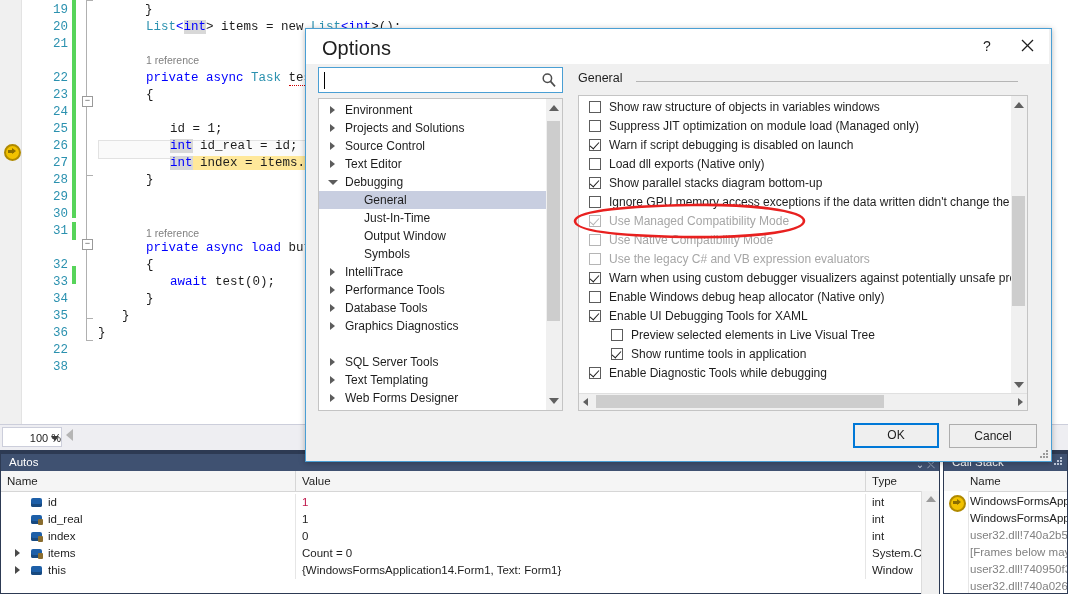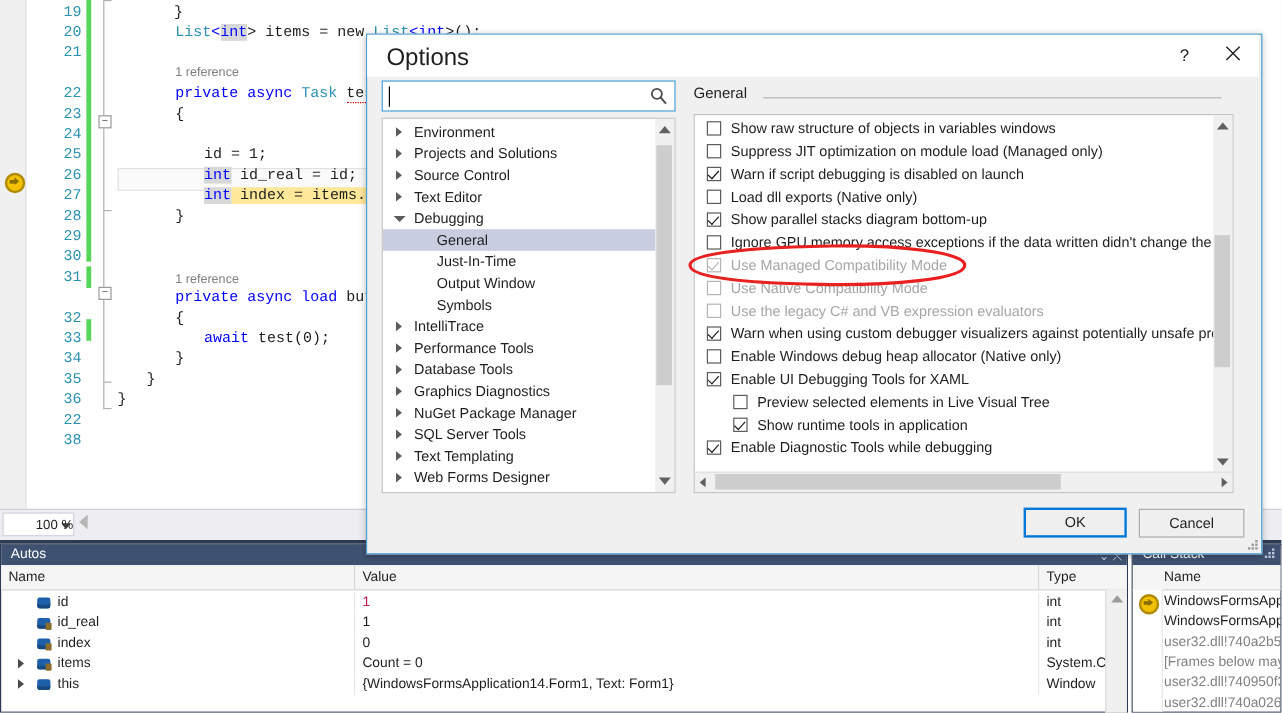--- a/index.html
+++ b/index.html
@@ -399,24 +399,20 @@
         <span class="tlabel" style="left:26px;">Performance Tools</span>
       </div>
     <div class="tnode" style="top:200px;">
         <span class="tarrow" style="left:11px;"></span>
         <span class="tlabel" style="left:26px;">Database Tools</span>
       </div>
     <div class="tnode" style="top:218px;">
         <span class="tarrow" style="left:11px;"></span>
         <span class="tlabel" style="left:26px;">Graphics Diagnostics</span>
       </div>
-    <div class="tnode" style="top:236px;">
-        <span class="tarrow" style="left:11px;"></span>
-        <span class="tlabel" style="left:26px;">NuGet Package Manager</span>
-      </div>
     <div class="tnode" style="top:254px;">
         <span class="tarrow" style="left:11px;"></span>
         <span class="tlabel" style="left:26px;">SQL Server Tools</span>
       </div>
     <div class="tnode" style="top:272px;padding-left:25px;">
         <span class="tarrow" style="left:11px;"></span>
         <span class="tlabel" style="left:26px;">Text Templating</span>
       </div>
     <div class="tnode" style="top:290px;">
         <span class="tarrow" style="left:11px;"></span>

